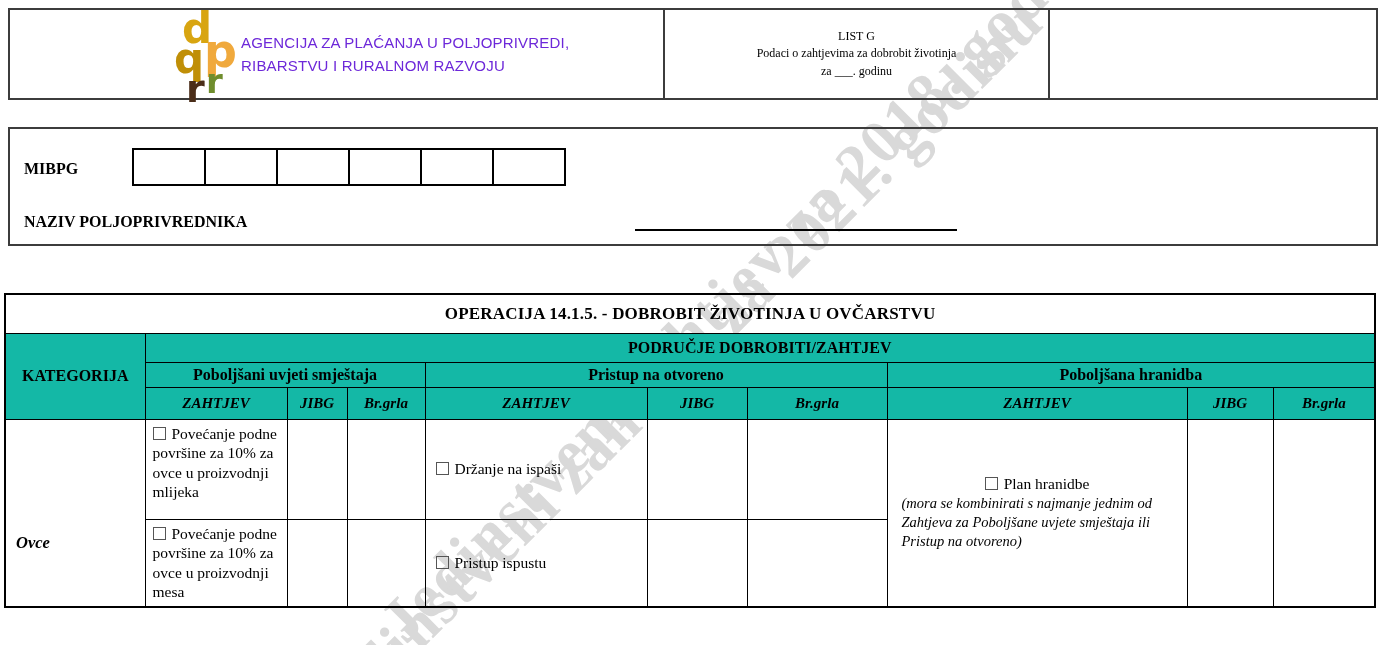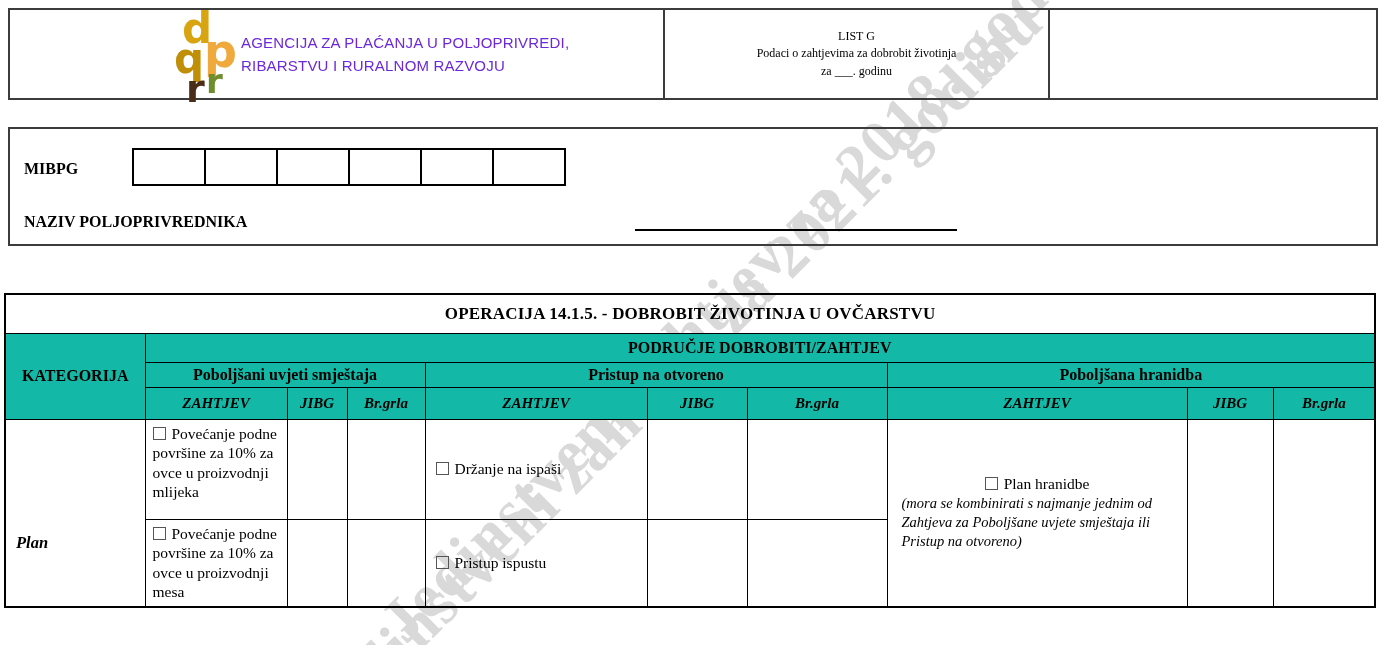--- a/index.html
+++ b/index.html
@@ -146,21 +146,21 @@
       <td class="hdr colhdr">Br.grla</td>
       <td class="hdr colhdr">ZAHTJEV</td>
       <td class="hdr colhdr">JIBG</td>
       <td class="hdr colhdr">Br.grla</td>
       <td class="hdr colhdr">ZAHTJEV</td>
       <td class="hdr colhdr">JIBG</td>
       <td class="hdr colhdr">Br.grla</td>
     </tr>
 
     <tr style="height:100px">
-      <td rowspan="2" class="kcell">Plan</td>
+      <td rowspan="2" class="kcell">Ovce</td>
       <td class="zcell"><span class="cb"></span><span>Povećanje podne površine za 10% za ovce u proizvodnji mlijeka</span></td>
       <td></td>
       <td></td>
       <td class="ocell"><span class="cb"></span><span>Držanje na ispaši</span></td>
       <td></td>
       <td></td>
       <td rowspan="2" class="hrcell">
         <div><span class="cb"></span><span>Plan hranidbe</span></div>
         <div class="hr-note">(mora se kombinirati s najmanje jednim od Zahtjeva za Poboljšane uvjete smještaja ili Pristup na otvoreno)</div>
       </td>

